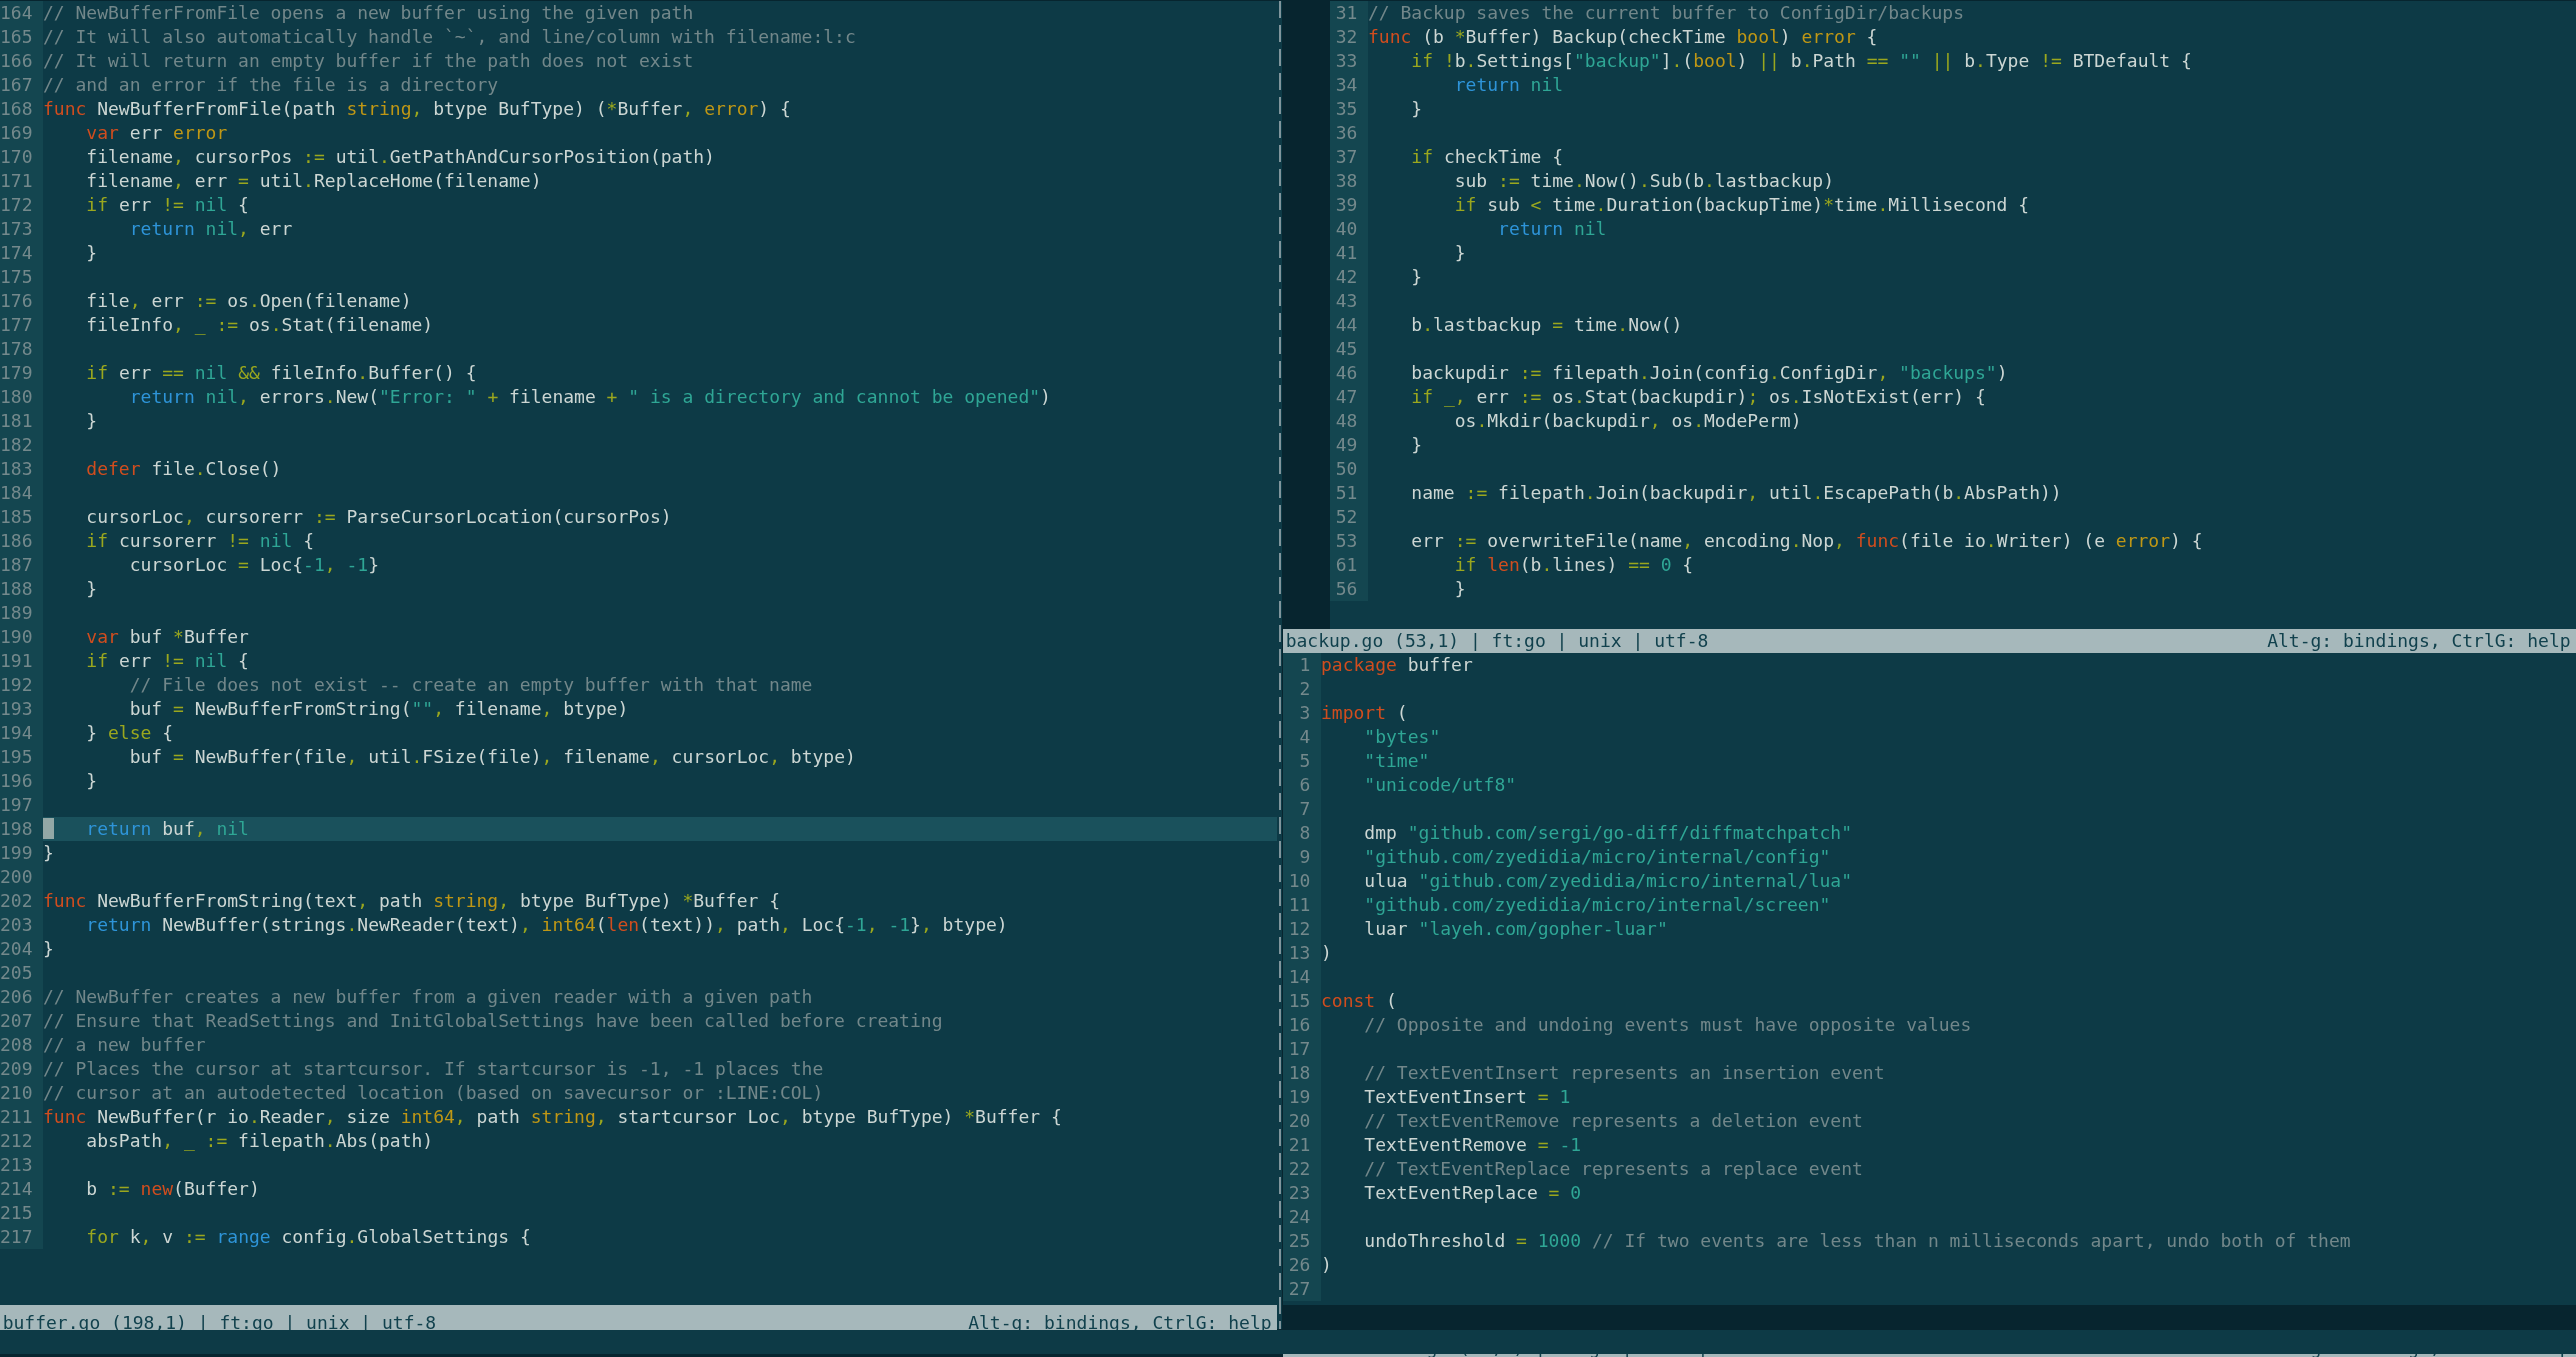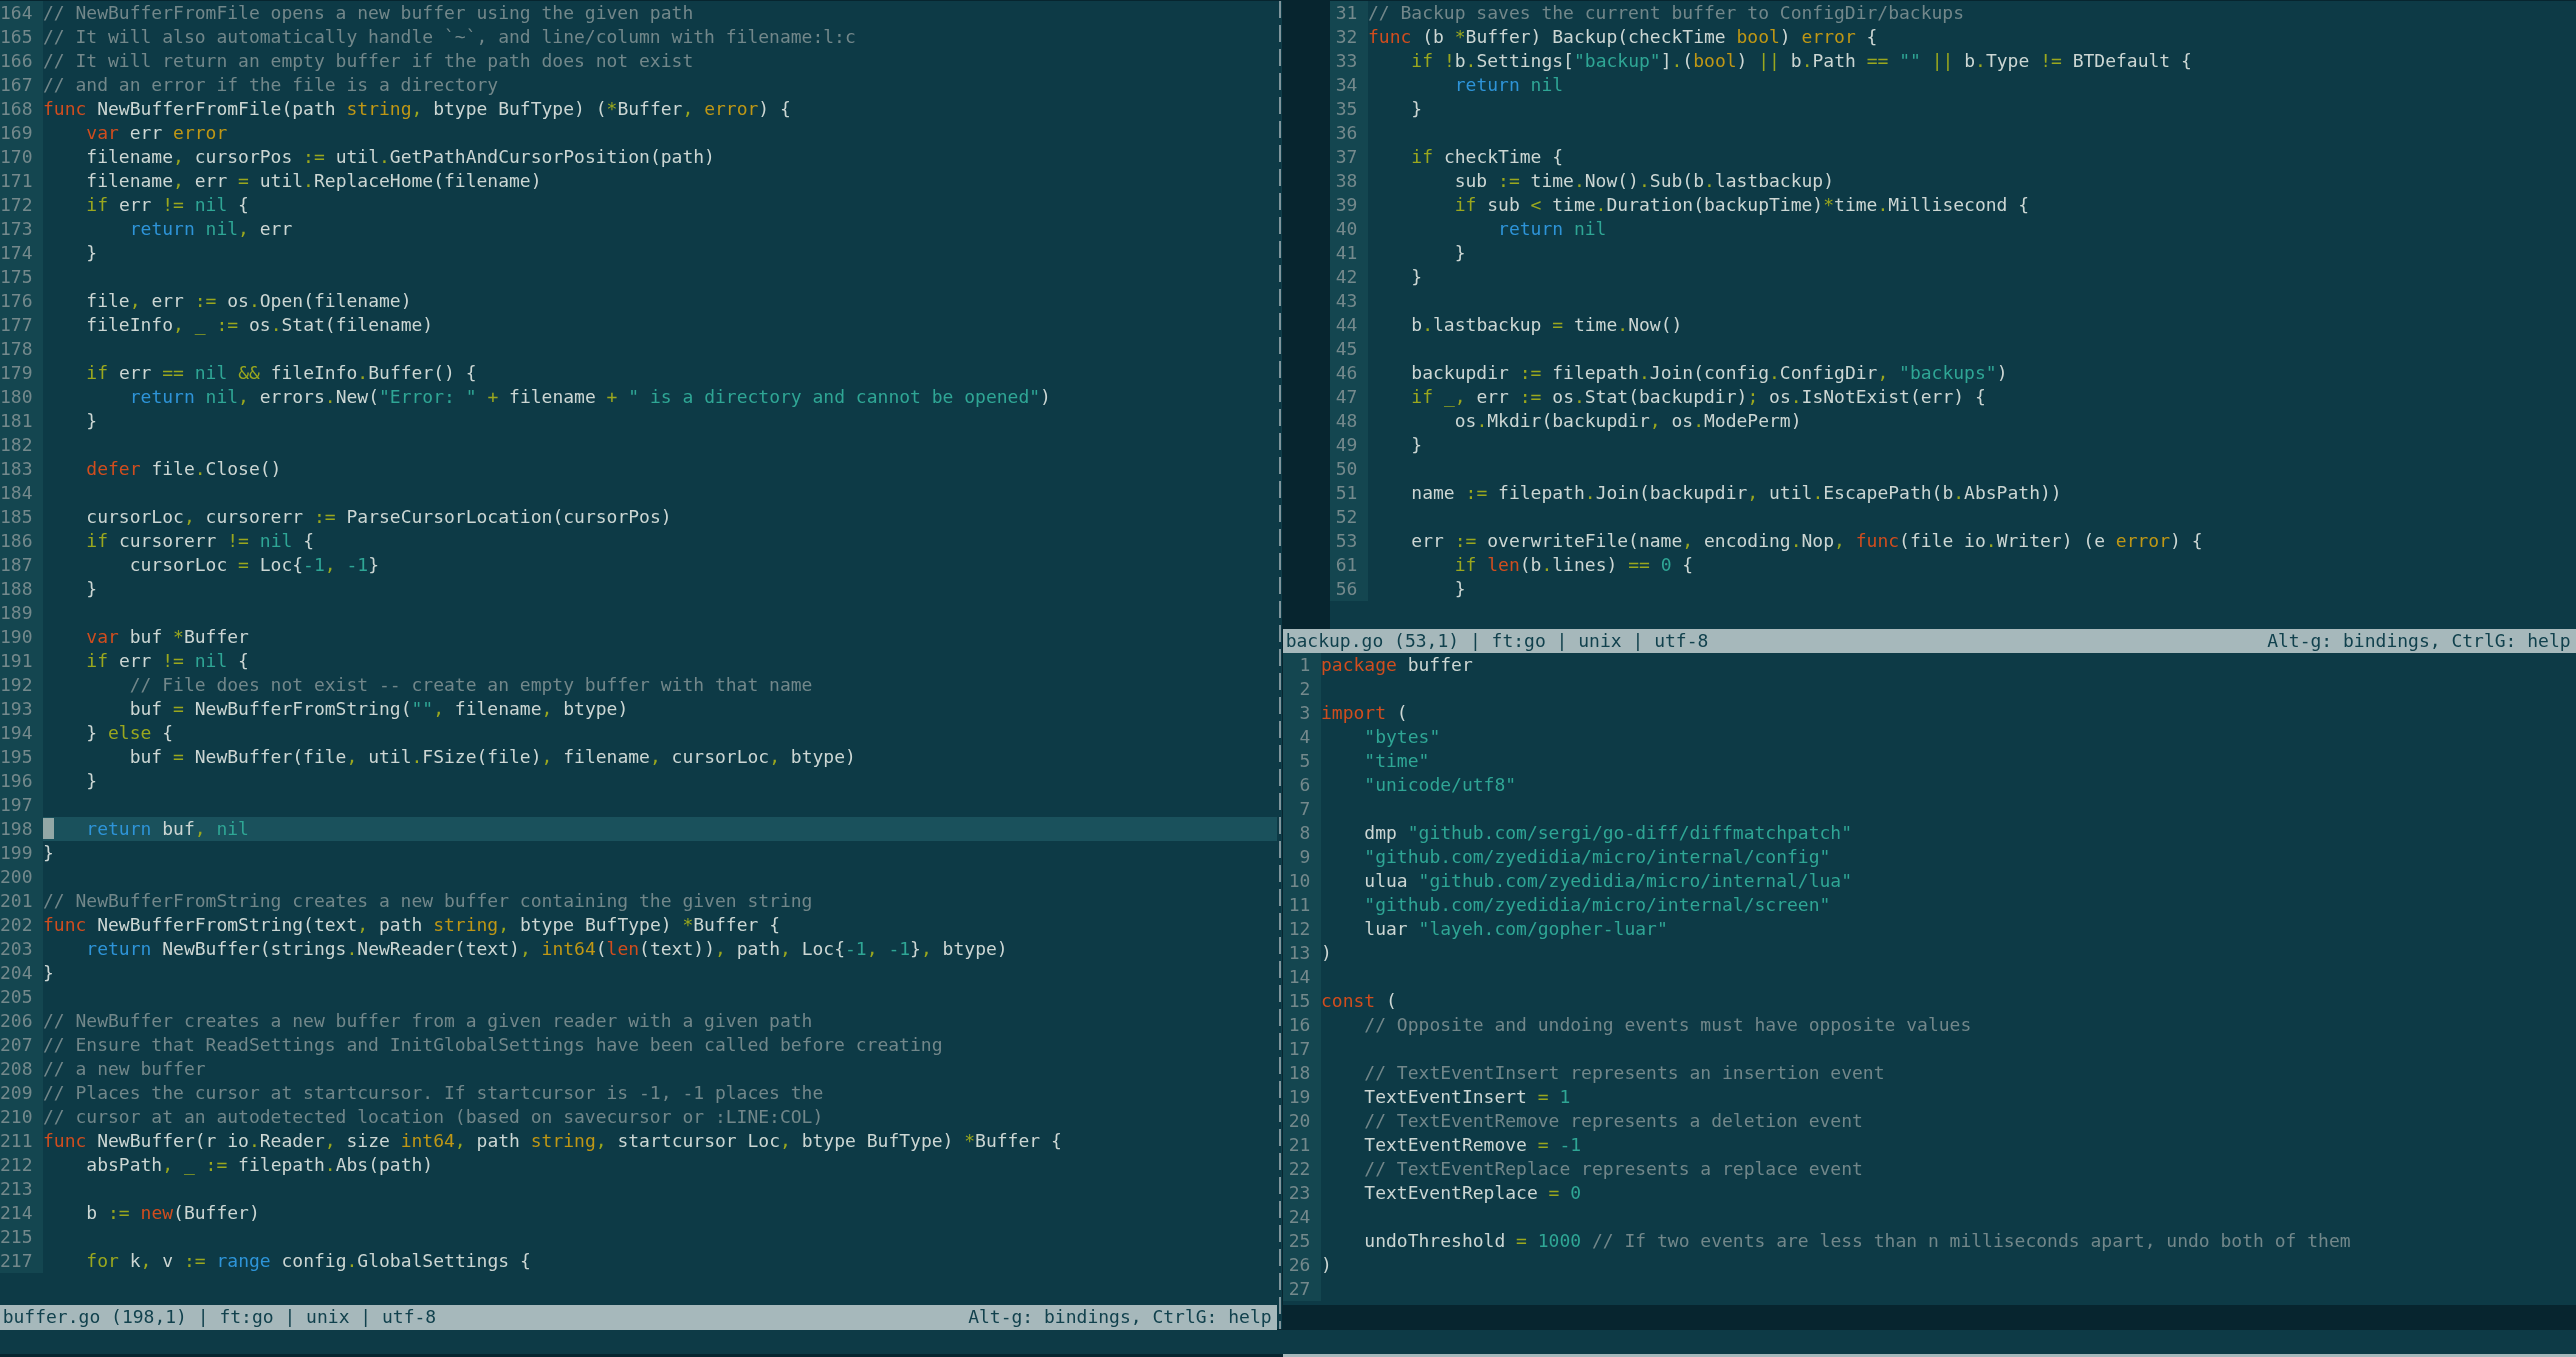--- a/index.html
+++ b/index.html
@@ -16,21 +16,21 @@
   .row{display:flex;height:24px;font:18px/24px "DejaVu Sans Mono",monospace}
   .ln{width:var(--gw);flex:none;background:var(--gutter);color:var(--lncol);
       text-align:right;padding-right:10.7px;box-sizing:border-box;white-space:pre}
   .code{margin:0;flex:1 1 auto;white-space:pre;font:inherit;color:var(--fg)}
   .row.cur .code{background:var(--curline)}
   .cursor{background:var(--cursor);color:var(--bg)}
   .s-d{color:var(--fg)} .s-c{color:var(--c-comment)} .s-k{color:var(--c-orange)}
   .s-g{color:var(--c-green)} .s-y{color:var(--c-yellow)} .s-b{color:var(--c-blue)}
   .s-t{color:var(--c-teal)}
   .statusbar{position:absolute;background:var(--sbg);color:var(--sfg);
-      display:flex;justify-content:space-between;align-items:flex-start;
+      display:flex;justify-content:space-between;align-items:center;
       font:18px/24px "DejaVu Sans Mono",monospace;
       padding:0 5.4px 0 2.7px;box-sizing:border-box;white-space:pre;overflow:hidden}
   .divider{position:absolute;background:var(--bg)}
   .divider::before{content:"";display:block;width:2px;height:100%;margin:0 auto;
       background:repeating-linear-gradient(to bottom,var(--divider) 0 17.4px,transparent 17.4px 24px)}
   .commandline{position:absolute;background:var(--bg)}
 </style>
 </head>
 <body>
 
@@ -177,24 +177,20 @@
     </div>
     <div class="row">
       <span class="ln">199</span>
       <pre class="code"><span class="s-d">}</span></pre>
     </div>
     <div class="row">
       <span class="ln">200</span>
       <pre class="code"></pre>
     </div>
     <div class="row">
-      <span class="ln">201</span>
-      <pre class="code"><span class="s-c">// NewBufferFromString creates a new buffer containing the given string</span></pre>
-    </div>
-    <div class="row">
       <span class="ln">202</span>
       <pre class="code"><span class="s-k">func</span><span class="s-d"> NewBufferFromString(text</span><span class="s-g">,</span><span class="s-d"> path </span><span class="s-y">string</span><span class="s-g">,</span><span class="s-d"> btype BufType) </span><span class="s-g">*</span><span class="s-d">Buffer {</span></pre>
     </div>
     <div class="row">
       <span class="ln">203</span>
       <pre class="code"><span class="s-d">    </span><span class="s-b">return</span><span class="s-d"> NewBuffer(strings</span><span class="s-g">.</span><span class="s-d">NewReader(text)</span><span class="s-g">,</span><span class="s-d"> </span><span class="s-y">int64</span><span class="s-d">(</span><span class="s-k">len</span><span class="s-d">(text))</span><span class="s-g">,</span><span class="s-d"> path</span><span class="s-g">,</span><span class="s-d"> Loc{</span><span class="s-t">-1</span><span class="s-g">,</span><span class="s-d"> </span><span class="s-t">-1</span><span class="s-d">}</span><span class="s-g">,</span><span class="s-d"> btype)</span></pre>
     </div>
     <div class="row">
       <span class="ln">204</span>
       <pre class="code"><span class="s-d">}</span></pre>

